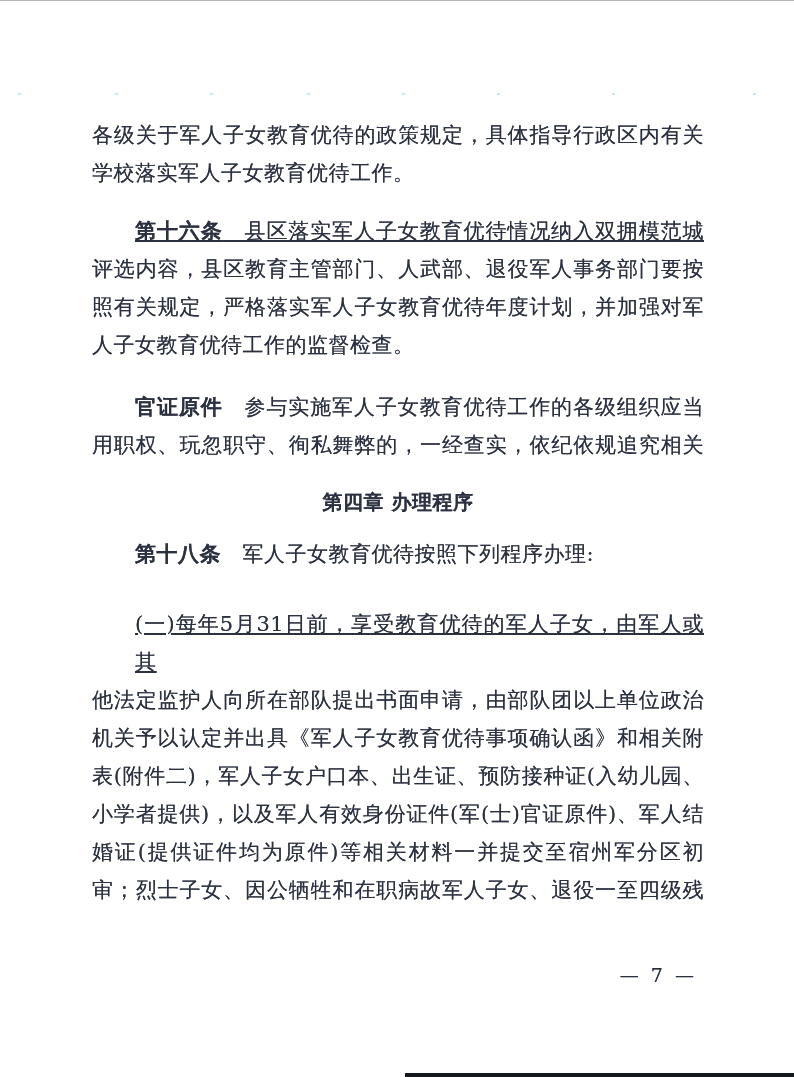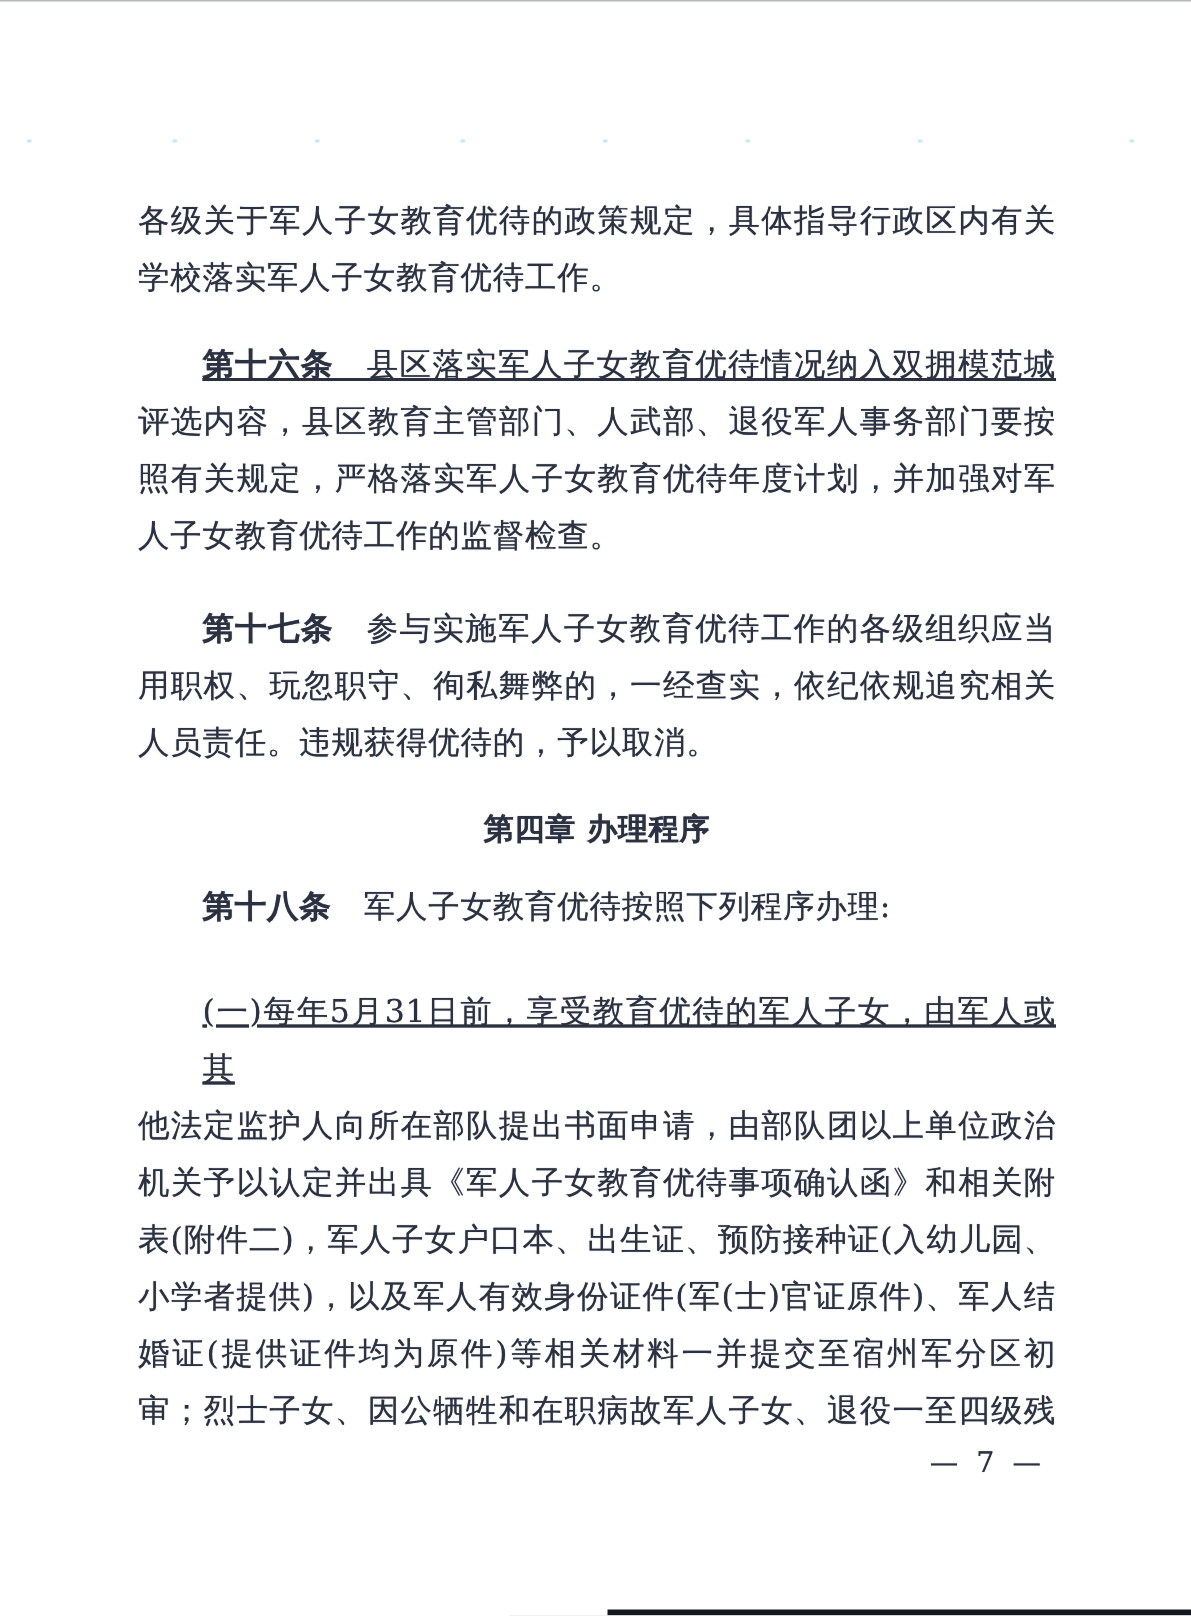--- a/index.html
+++ b/index.html
@@ -34,21 +34,21 @@
     position: absolute;
     top: 93px;
     width: 3px; height: 2px;
     background: #8fdef2;
     opacity: 0.55;
   }
   
   .textcol {
     position: absolute;
     left: 92px;
-    top: 128px;
+    top: 116px;
     width: 612px;
     font-size: 21px;
     line-height: 38px;
     letter-spacing: 0.5px;
     text-shadow: 0 0 0.6px rgba(43, 49, 64, 0.75);
   }
   .line {
     text-align: justify;
   }
   .line.fill { text-align-last: justify; }
@@ -107,27 +107,24 @@
       <span>评选内容，县区教育主管部门、人武部、退役军人事务部门要按</span>
     </div>
     <div class="line fill">
       <span>照有关规定，严格落实军人子女教育优待年度计划，并加强对军</span>
     </div>
     <div class="line end">
       <span>人子女教育优待工作的监督检查。</span>
     </div>
 
     <div class="line fill indent mt-b">
-      <span class="b">第十七条</span><span>　参与实施军人子女教育优待工作的各级组织应当</span>
+      <span class="b">官证原件</span><span>　参与实施军人子女教育优待工作的各级组织应当</span>
     </div>
     <div class="line fill">
       <span>用职权、玩忽职守、徇私舞弊的，一经查实，依纪依规追究相关</span>
-    </div>
-    <div class="line end">
-      <span>人员责任。违规获得优待的，予以取消。</span>
     </div>
 
     <div class="chapter">第四章 办理程序</div>
 
     <div class="line end indent mt-c">
       <span class="b">第十八条</span><span>　军人子女教育优待按照下列程序办理:</span>
     </div>
 
     <div class="line fill indent mt-d">
       <span>(一)每年5月31日前，享受教育优待的军人子女，由军人或其</span>

